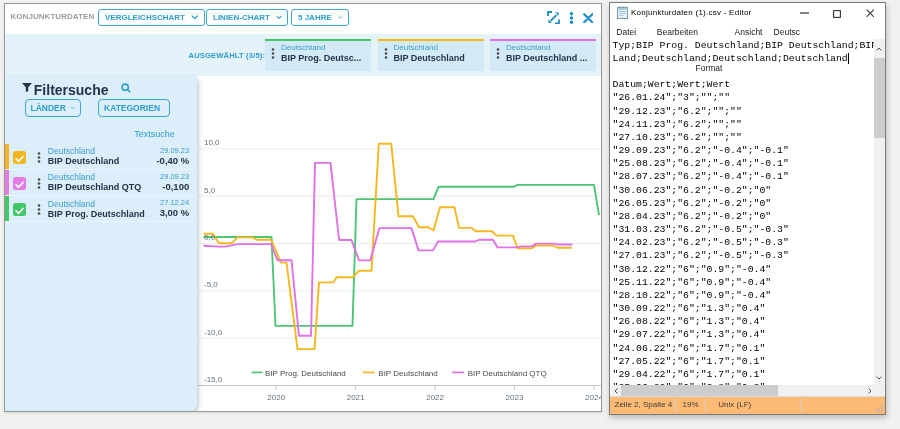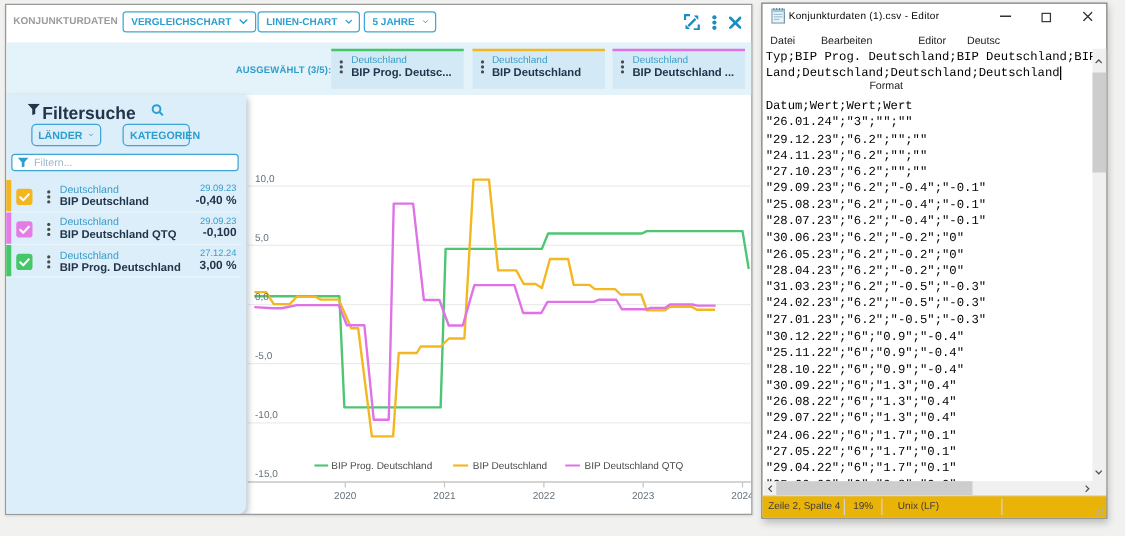--- a/index.html
+++ b/index.html
@@ -51,21 +51,21 @@
 #np .menu { position:absolute; top:24px; left:0; height:12px; font-size:8.5px; color:#1a1a1a; }
 #np .menu span { position:absolute; top:0; }
 #nptext { position:absolute; left:1px; top:36px; width:264.5px; height:347.3px; overflow:hidden; }
 #nptext pre { font-family:"Liberation Mono", monospace; font-size:9.8px; line-height:13.17px;
   color:#000; margin-left:2px; margin-top:-0.3px; }
 #vsb { position:absolute; right:0; top:36px; width:11.3px; height:347.3px; background:#f0f0f0; }
 #vsb .thumb { position:absolute; left:0; top:18.5px; width:100%; height:80.5px; background:#cdcdcd; }
 #hsb { position:absolute; left:1px; bottom:17.2px; width:264.5px; height:11px; background:#f0f0f0; }
 #hsb .thumb { position:absolute; left:10px; top:0; width:157px; height:100%; background:#cdcdcd; }
 #corner { position:absolute; right:0; bottom:17.2px; width:11.3px; height:11px; background:#f0f0f0; }
-#status { position:absolute; left:0; right:0; bottom:0; height:17.2px; background:#eab308;
+#status { position:absolute; left:0; right:0; bottom:0; height:17.2px; background:#fdba74;
   border-top:1px solid #d9d9d9; font-size:8px; color:#3c3c3c; }
 #status span { position:absolute; top:2.5px; }
 #status .sep { position:absolute; top:2px; bottom:2px; width:1px; background:#d2d2d2; }
 </style>
 </head>
 <body>
 
 <div id="widget" class="abs">
   <div id="kdlabel" class="abs">KONJUNKTURDATEN</div>
   <div class="ddbtn" style="left:93px; width:106.5px;">VERGLEICHSCHART
@@ -196,30 +196,24 @@
     <svg class="abs" style="left:117.3px; top:7px;" width="10" height="10" viewBox="0 0 10 10">
         <circle cx="4.2" cy="4.2" r="3.1" fill="none" stroke="#2b9fd0" stroke-width="1.6"></circle>
         <line x1="6.6" y1="6.6" x2="9.3" y2="9.3" stroke="#2b9fd0" stroke-width="1.6"></line>
       </svg>
     <div class="abs" style="left:130.2px; top:6.2px; font-size:9px; color:#2b9fd0;margin-top:47px;">Textsuche</div>
     <div class="fbtn" style="left:20.5px; width:56px;">LÄNDER
       <svg width="9" height="6" viewBox="0 0 9 6">
           <path d="M1.2 1.2 L4.5 4.5 L7.8 1.2" fill="none" stroke="#2b9fd0" stroke-width="1.8" stroke-linecap="round" stroke-linejoin="round"></path>
         </svg>
     </div>
-    <div class="fbtn" style="left:94px; width:54px;">KATEGORIEN
+    <div class="fbtn" style="left:94px; width:72px;">KATEGORIEN
       <svg width="9" height="6" viewBox="0 0 9 6">
           <path d="M1.2 1.2 L4.5 4.5 L7.8 1.2" fill="none" stroke="#2b9fd0" stroke-width="1.6" stroke-linecap="round" stroke-linejoin="round"></path>
         </svg>
-    </div>
-    <div id="finput">
-      <svg width="9" height="8" viewBox="0 0 10 9">
-          <path d="M0 0 H10 L6.2 4.2 V8.2 L3.8 9 V4.2 Z" fill="#2b9fd0"></path>
-        </svg>
-      <span class="ph">Filtern...</span>
     </div>
 
     <div class="row" style="top:68.3px;">
       <div class="cbar" style="background:#f5b51f;"></div>
       <div class="cb" style="background:#f5b51f;"><svg width="13" height="13" viewBox="0 0 14 14">
             <path d="M3.4 7.4 L6 10 L10.8 4.8" fill="none" stroke="#fff" stroke-width="1.8" stroke-linecap="round" stroke-linejoin="round"></path>
           </svg></div>
       <svg class="rdots" width="4" height="11" viewBox="0 0 4 11">
           <circle cx="2" cy="1.5" r="1.3" fill="#4a4a4a"></circle>
           <circle cx="2" cy="5.5" r="1.3" fill="#4a4a4a"></circle>
@@ -278,21 +272,21 @@
   <svg class="abs" style="left:223.8px; top:7px;" width="8" height="8" viewBox="0 0 8 8">
       <rect x="0.6" y="0.6" width="6.8" height="6.8" fill="none" stroke="#333" stroke-width="1.1"></rect>
     </svg>
   <svg class="abs" style="left:256px; top:5.8px;" width="8.5" height="8.5" viewBox="0 0 9 9">
       <path d="M0.7 0.7 L8.3 8.3 M8.3 0.7 L0.7 8.3" stroke="#333" stroke-width="1.1"></path>
     </svg>
   <div class="menu">
     <span style="left:6.8px;">Datei</span>
     <span style="left:35.3px;padding-left:12px;">Bearbeiten</span>
     <span style="left:86px;margin-top:36px;">Format</span>
-    <span style="left:125.1px;">Editor</span>
+    <span style="left:125.1px;">Ansicht</span>
     <span style="left:164.1px;">Deutsc</span>
   </div>
   <div id="nptext">
 <pre>Typ;BIP Prog. Deutschland;BIP Deutschland;BIP Deutschland QTQ
 Land;Deutschland;Deutschland;Deutschland<span style="border-right:1px solid #000">​</span>
 
 Datum;Wert;Wert;Wert
 "26.01.24";"3";"";""
 "29.12.23";"6.2";"";""
 "24.11.23";"6.2";"";""

